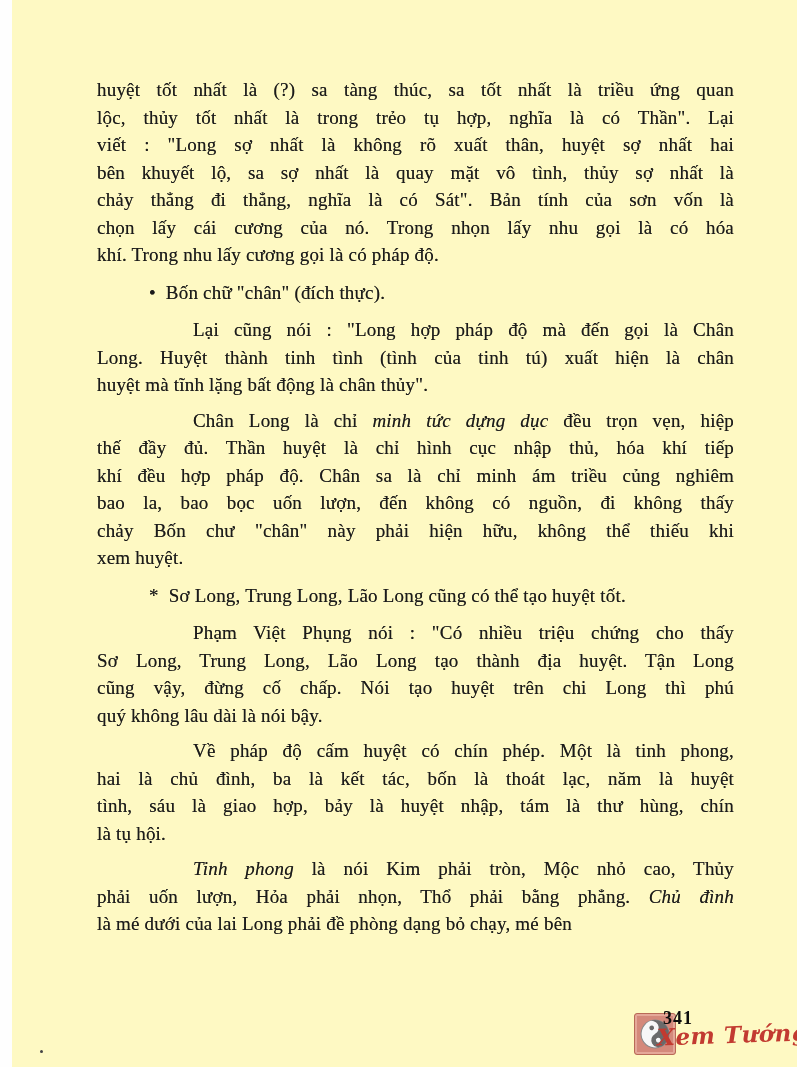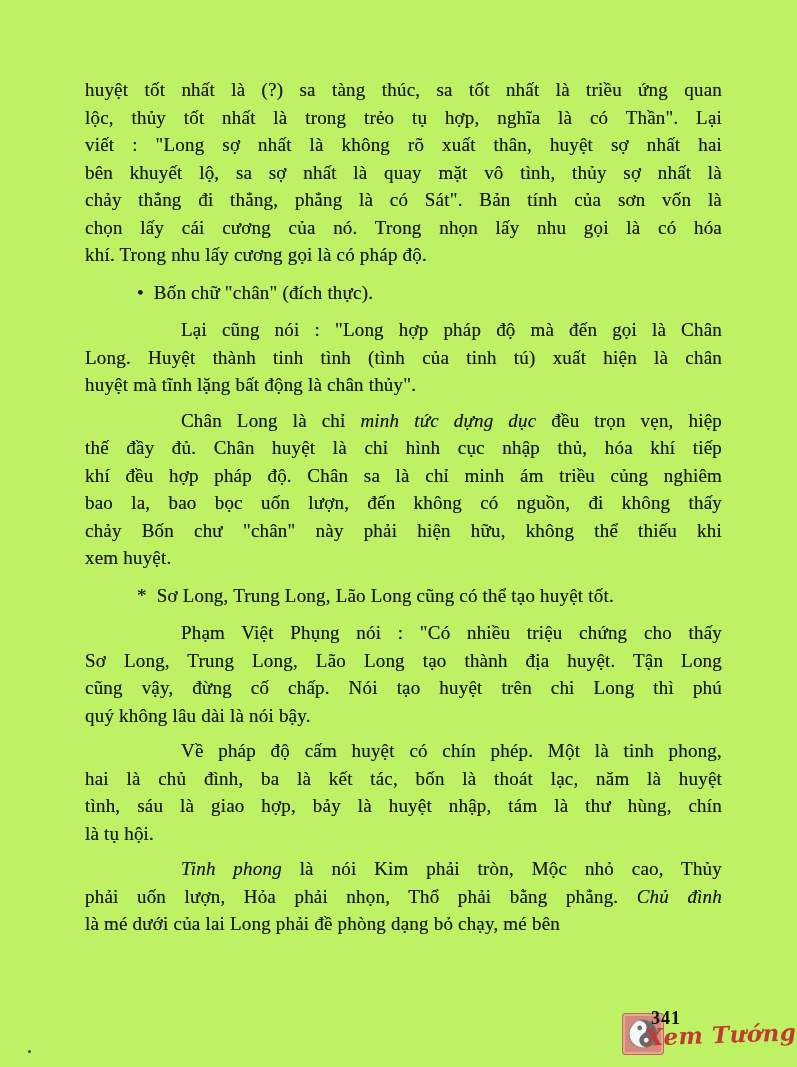--- a/index.html
+++ b/index.html
@@ -10,21 +10,22 @@
     width: 797px;
     height: 1067px;
     position: relative;
     background: #fefefe;
     overflow: hidden;
     font-family: "Liberation Serif", "DejaVu Serif", serif;
   }
   .scan-page {
     position: absolute;
     inset: 0;
-    background: #bef264;
+    background: #fef9c3;
+    margin-left: 12px;
   }
   .text-block {
     position: absolute;
     left: 85px;
     top: 76px;
     width: 637px;
     font-size: 19px;
     line-height: 27.5px;
     color: #1b1b1b;
     font-weight: 500;
@@ -103,35 +104,35 @@
 <body>
 
 <div class="scan-page">
 
   <div class="text-block">
       <div class="para body">
         <div class="line">huyệt tốt nhất là (?) sa tàng thúc, sa tốt nhất là triều ứng quan</div>
         <div class="line">lộc, thủy tốt nhất là trong trẻo tụ hợp, nghĩa là có Thần". Lại</div>
         <div class="line">viết : "Long sợ nhất là không rõ xuất thân, huyệt sợ nhất hai</div>
         <div class="line">bên khuyết lộ, sa sợ nhất là quay mặt vô tình, thủy sợ nhất là</div>
-        <div class="line">chảy thẳng đi thẳng, phẳng là có Sát". Bản tính của sơn vốn là</div>
+        <div class="line">chảy thẳng đi thẳng, nghĩa là có Sát". Bản tính của sơn vốn là</div>
         <div class="line">chọn lấy cái cương của nó. Trong nhọn lấy nhu gọi là có hóa</div>
         <div class="line last">khí. Trong nhu lấy cương gọi là có pháp độ.</div>
       </div>
       <div class="para starred">
         <div class="line last"><span class="marker">•</span>Bốn chữ "chân" (đích thực).</div>
       </div>
       <div class="para body">
         <div class="line ind">Lại cũng nói : "Long hợp pháp độ mà đến gọi là Chân</div>
         <div class="line">Long. Huyệt thành tinh tình (tình của tinh tú) xuất hiện là chân</div>
         <div class="line last">huyệt mà tĩnh lặng bất động là chân thủy".</div>
       </div>
       <div class="para body">
         <div class="line ind">Chân Long là chỉ <span class="em">minh tức dựng dục</span> đều trọn vẹn, hiệp</div>
-        <div class="line">thế đầy đủ. Chân huyệt là chỉ hình cục nhập thủ, hóa khí tiếp</div>
+        <div class="line">thế đầy đủ. Thần huyệt là chỉ hình cục nhập thủ, hóa khí tiếp</div>
         <div class="line">khí đều hợp pháp độ. Chân sa là chỉ minh ám triều củng nghiêm</div>
         <div class="line">bao la, bao bọc uốn lượn, đến không có nguồn, đi không thấy</div>
         <div class="line">chảy Bốn chư "chân" này phải hiện hữu, không thể thiếu khi</div>
         <div class="line last">xem huyệt.</div>
       </div>
       <div class="para starred">
         <div class="line last"><span class="marker">*</span>Sơ Long, Trung Long, Lão Long cũng có thể tạo huyệt tốt.</div>
       </div>
       <div class="para body">
         <div class="line ind">Phạm Việt Phụng nói : "Có nhiều triệu chứng cho thấy</div>

